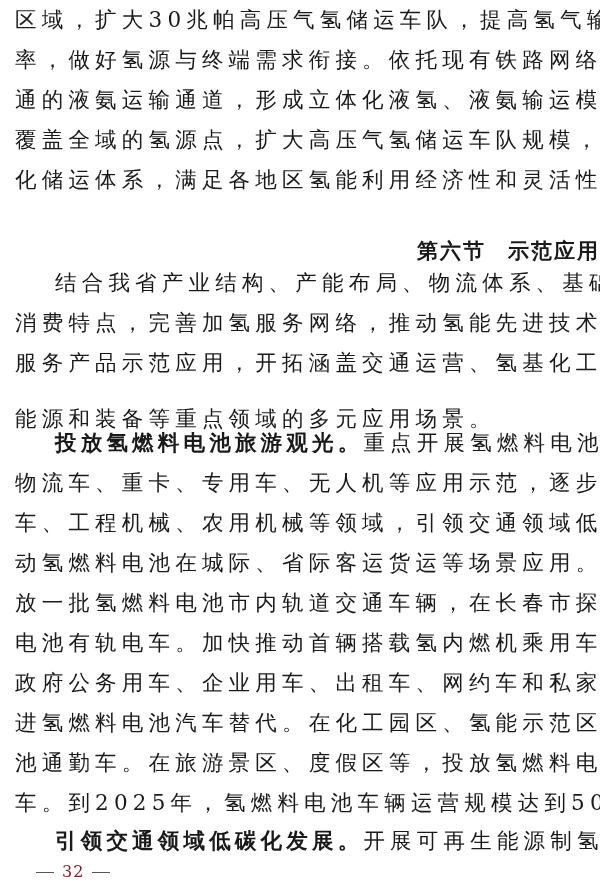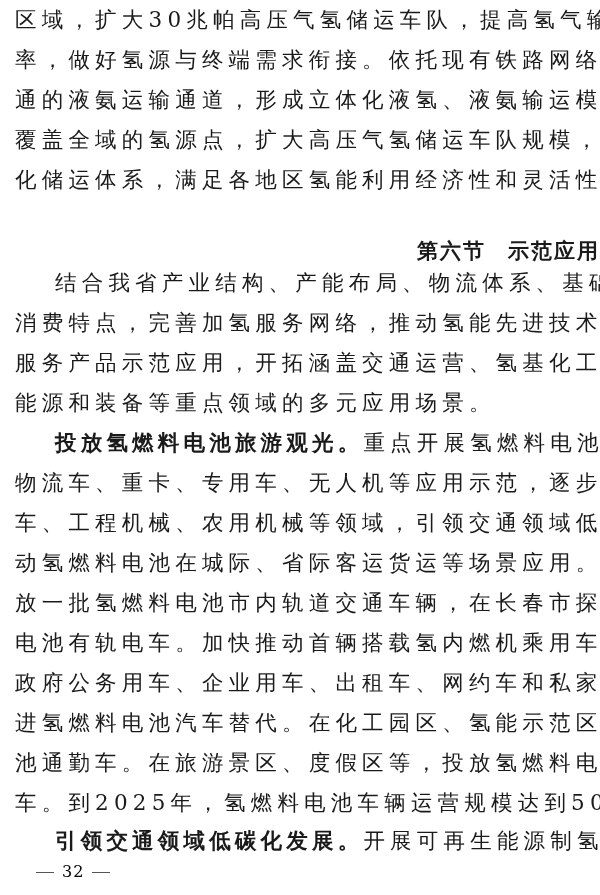--- a/index.html
+++ b/index.html
@@ -10,21 +10,21 @@
           font-size: 21.5px; line-height: 30px; white-space: nowrap;
           letter-spacing: 5.2px; text-align: justify; text-align-last: justify; }
   .line.last { text-align-last: left; }
   .line.indent { left: 55px; width: 532px; }
   .bold { font-weight: bold; font-family: "DejaVu Sans", "Liberation Sans", sans-serif; letter-spacing: 4.2px; }
   .heading { position: absolute; left: 0; width: 600px; top: 218px; text-align: right;
              font-family: "DejaVu Sans", "Liberation Sans", sans-serif; font-weight: bold;
              font-size: 21px; line-height: 30px; letter-spacing: 2px; margin-top: 18px; }
   .heading .gap { display: inline-block; width: 22px; }
   .footer { position: absolute; left: 28px; top: 862px; font-size: 16px; line-height: 20px;
-            color: #000000; letter-spacing: 1px; }
+            color: #7f1d1d; letter-spacing: 1px; }
   .footer .dash { display: inline-block; width: 18px; height: 1px; background: #555;
                   vertical-align: middle; margin: 0 8px; }
 </style>
 </head>
 <body>
 
 <div class="page">
 
   <div>
     <div class="line" style="top:5px">区域，扩大30兆帕高压气氢储运车队，提高氢气输送半径和效</div>
@@ -35,21 +35,21 @@
   </div>
 
   <div class="heading">
     <span>第六节</span><span class="gap"></span><span>示范应用</span>
   </div>
 
   <div>
     <div class="line indent" style="top:268px">结合我省产业结构、产能布局、物流体系、基础设施和能源</div>
     <div class="line" style="top:308px">消费特点，完善加氢服务网络，推动氢能先进技术、关键设备、</div>
     <div class="line" style="top:348px">服务产品示范应用，开拓涵盖交通运营、氢基化工、基础设施、</div>
-    <div class="line last" style="top:388px">能源和装备等重点领域的多元应用场景。</div>
+    <div class="line last" style="top:404px">能源和装备等重点领域的多元应用场景。</div>
   </div>
 
   <div>
     <div class="line indent" style="top:428px"><span class="bold">投放氢燃料电池旅游观光。</span><span>重点开展氢燃料电池公交车、</span></div>
     <div class="line" style="top:468px">物流车、重卡、专用车、无人机等应用示范，逐步拓展至乘用</div>
     <div class="line" style="top:508px">车、工程机械、农用机械等领域，引领交通领域低碳化发展。推</div>
     <div class="line" style="top:548px">动氢燃料电池在城际、省际客运货运等场景应用。超前研发并投</div>
     <div class="line" style="top:588px">放一批氢燃料电池市内轨道交通车辆，在长春市探索发展氢燃料</div>
     <div class="line" style="top:628px">电池有轨电车。加快推动首辆搭载氢内燃机乘用车下线运行，在</div>
     <div class="line" style="top:668px">政府公务用车、企业用车、出租车、网约车和私家车等领域，推</div>

